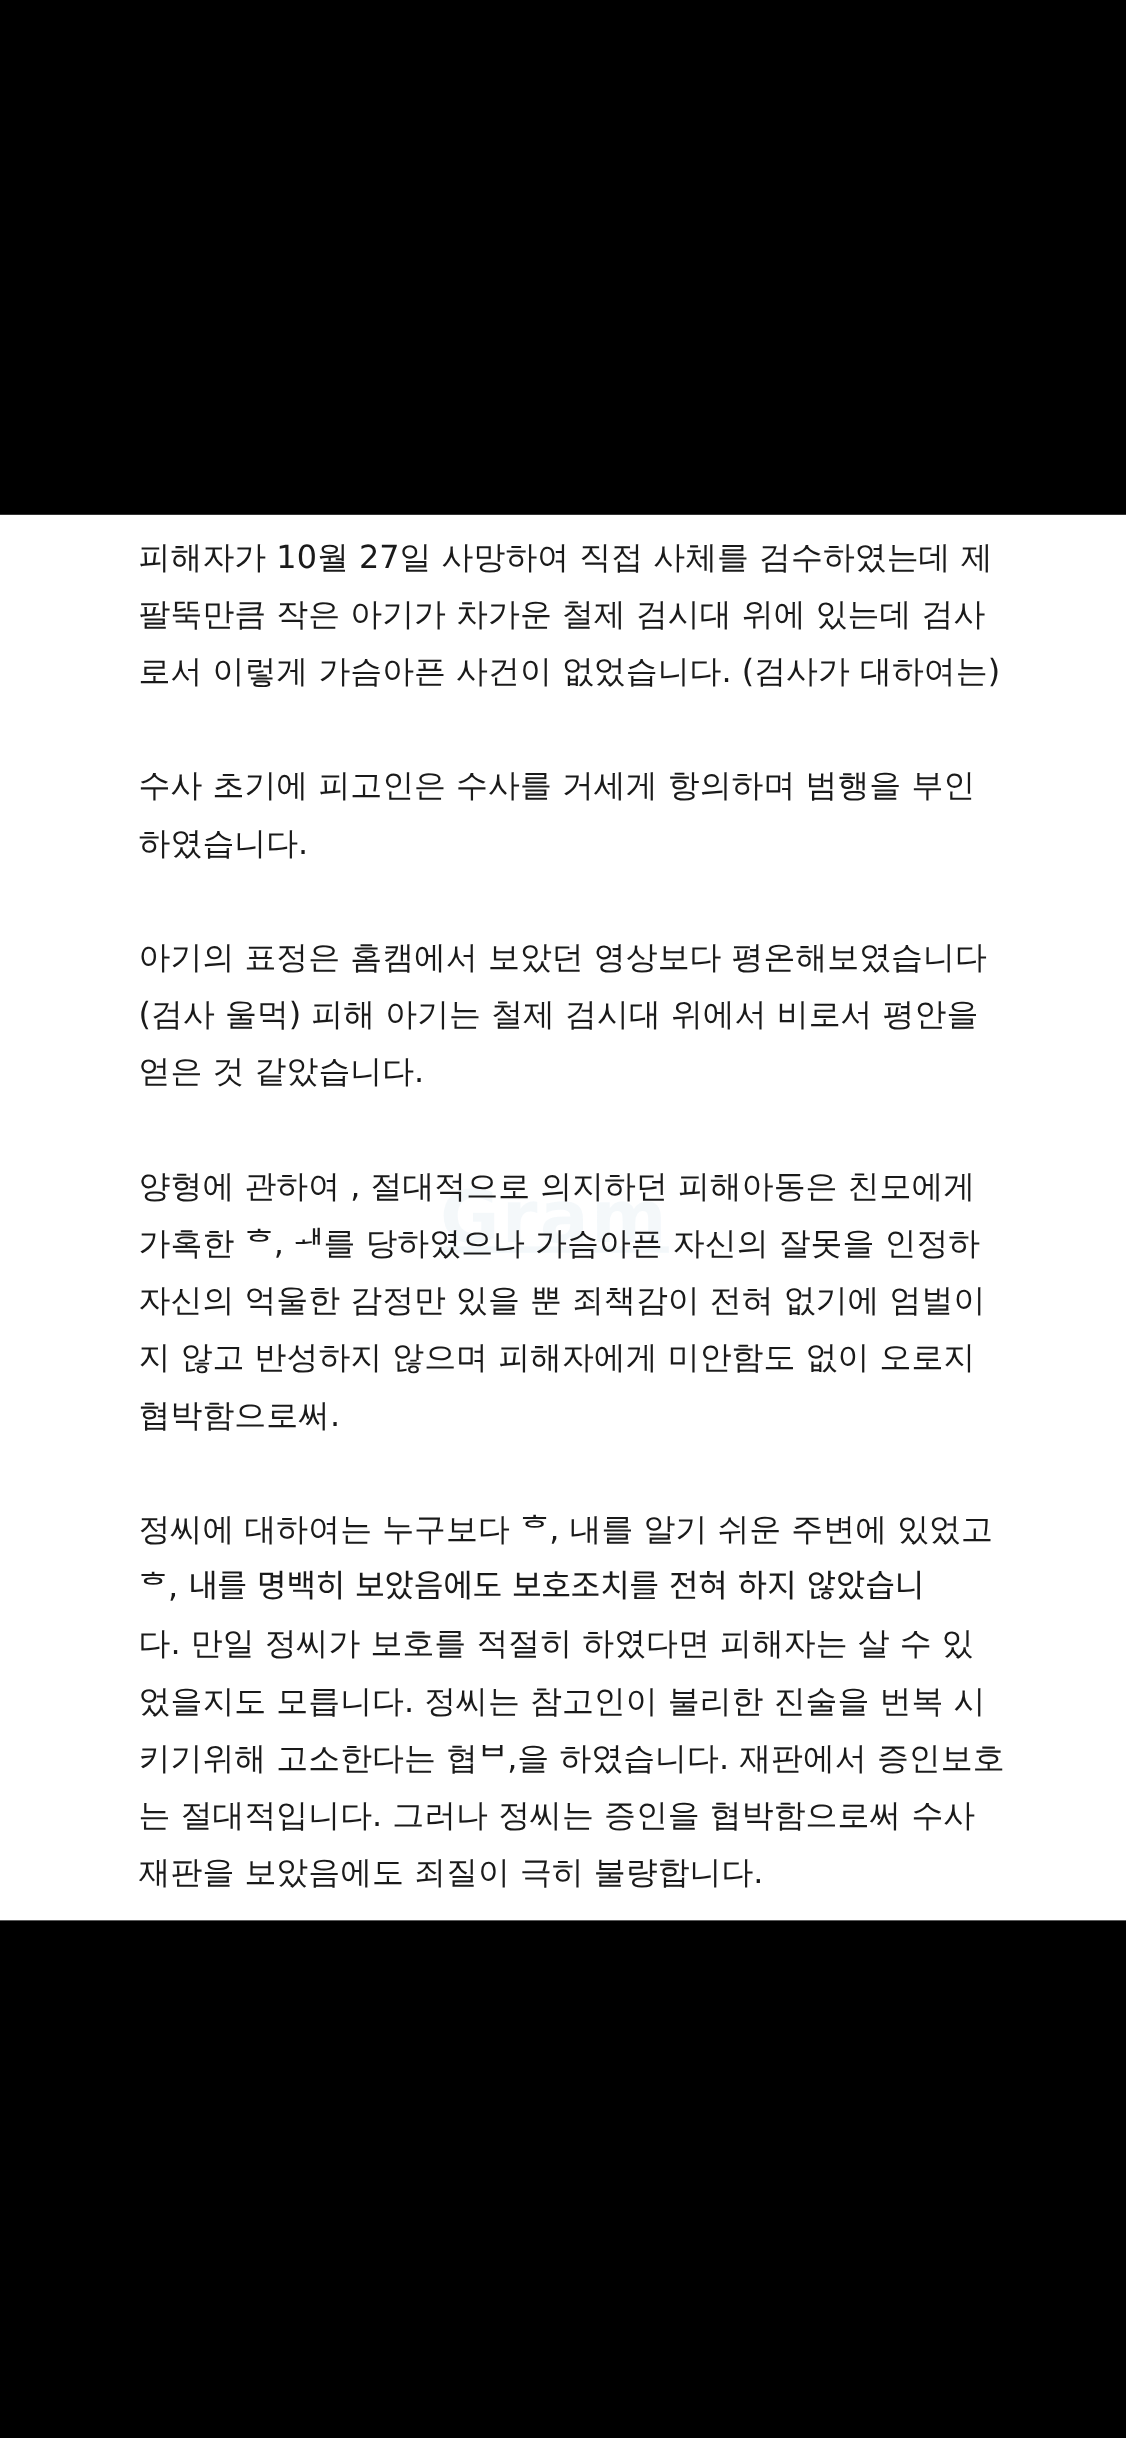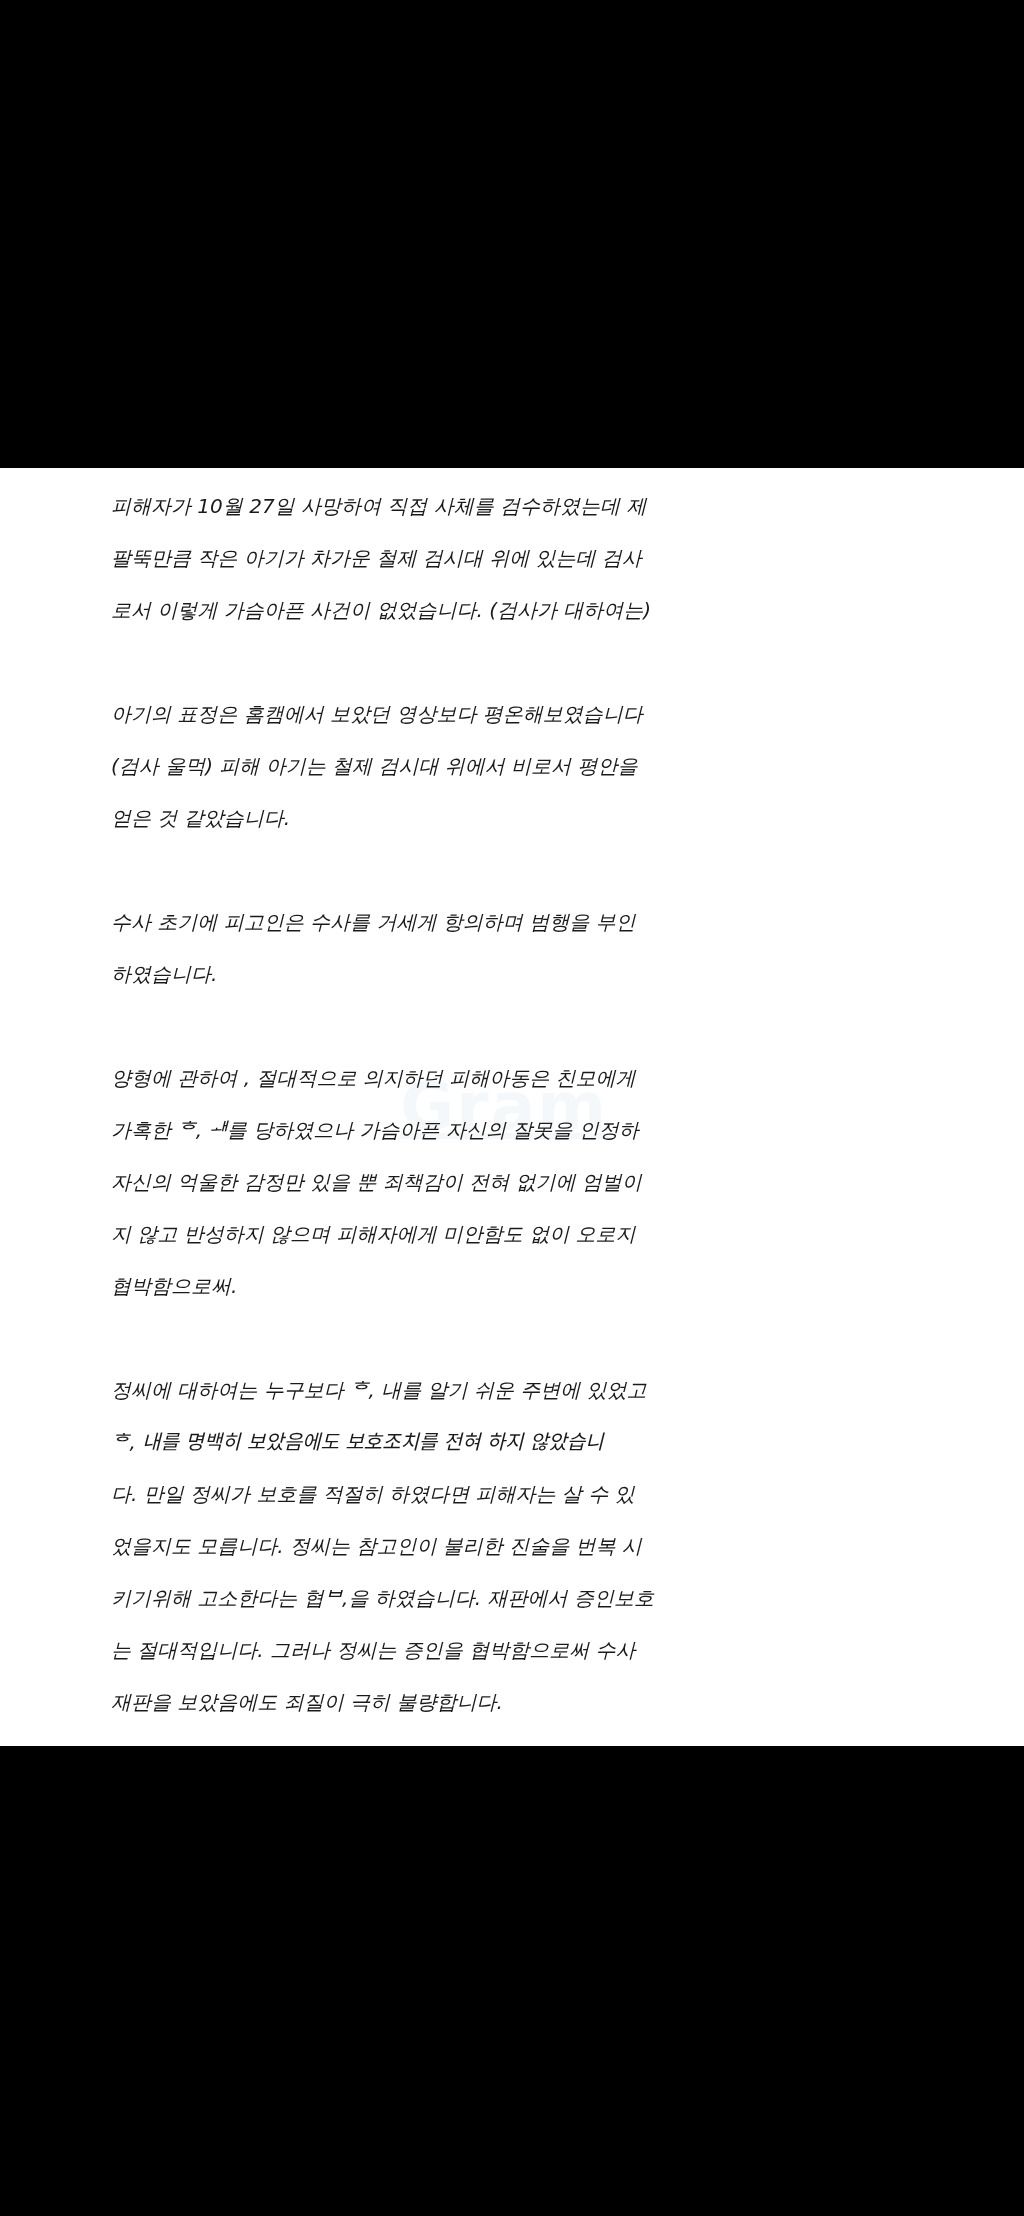--- a/index.html
+++ b/index.html
@@ -8,22 +8,22 @@
     position: relative; overflow: hidden;
     font-family: "DejaVu Sans", "Liberation Sans", sans-serif;
   }
   .top-bar { position: absolute; left: 0; top: 0; width: 1024px; height: 468px; background: #000; }
   .bottom-bar { position: absolute; left: 0; top: 1746px; width: 1024px; height: 470px; background: #000; }
   .content {
     position: absolute; left: 0; top: 468px; width: 1024px; height: 1278px;
     background: #ffffff;
   }
   .text-block {
-    position: absolute; left: 111px; top: 12px; width: 880px;
-    color: #1a1a1a; font-size: 20px; line-height: 52px; font-style: italic;
+    position: absolute; left: 126px; top: 12px; width: 880px;
+    color: #1a1a1a; font-size: 29px; line-height: 52px;
   }
   .para { margin: 0 0 52px 0; }
   .line { display: block; white-space: nowrap; height: 52px; }
   .watermark {
     position: absolute; left: 400px; top: 600px;
     font-size: 66px; font-weight: bold; color: #0369a1;
     opacity: 0.04; letter-spacing: 2px;
     font-family: "DejaVu Sans", sans-serif;
     text-decoration: underline;
   }
@@ -35,27 +35,27 @@
 
 <div class="content">
   <div class="watermark">Gram</div>
   <div class="text-block">
     <div class="para">
       <span class="line">피해자가 10월 27일 사망하여 직접 사체를 검수하였는데 제</span>
       <span class="line">팔뚝만큼 작은 아기가 차가운 철제 검시대 위에 있는데 검사</span>
       <span class="line">로서 이렇게 가슴아픈 사건이 없었습니다. (검사가 대하여는)</span>
     </div>
     <div class="para">
+      <span class="line">수사 초기에 피고인은 수사를 거세게 항의하며 범행을 부인</span>
+      <span class="line">하였습니다.</span>
+    </div>
+    <div class="para">
       <span class="line">아기의 표정은 홈캠에서 보았던 영상보다 평온해보였습니다</span>
       <span class="line">(검사 울먹) 피해 아기는 철제 검시대 위에서 비로서 평안을</span>
       <span class="line">얻은 것 같았습니다.</span>
-    </div>
-    <div class="para">
-      <span class="line">수사 초기에 피고인은 수사를 거세게 항의하며 범행을 부인</span>
-      <span class="line">하였습니다.</span>
     </div>
     <div class="para">
       <span class="line">양형에 관하여 , 절대적으로 의지하던 피해아동은 친모에게</span>
       <span class="line">가혹한 ᄒ, ᅫ를 당하였으나 가슴아픈 자신의 잘못을 인정하</span>
       <span class="line">자신의 억울한 감정만 있을 뿐 죄책감이 전혀 없기에 엄벌이</span>
       <span class="line">지 않고 반성하지 않으며 피해자에게 미안함도 없이 오로지</span>
       <span class="line">협박함으로써.</span>
     </div>
     <div class="para">
       <span class="line">정씨에 대하여는 누구보다 ᄒ, 내를 알기 쉬운 주변에 있었고</span>

